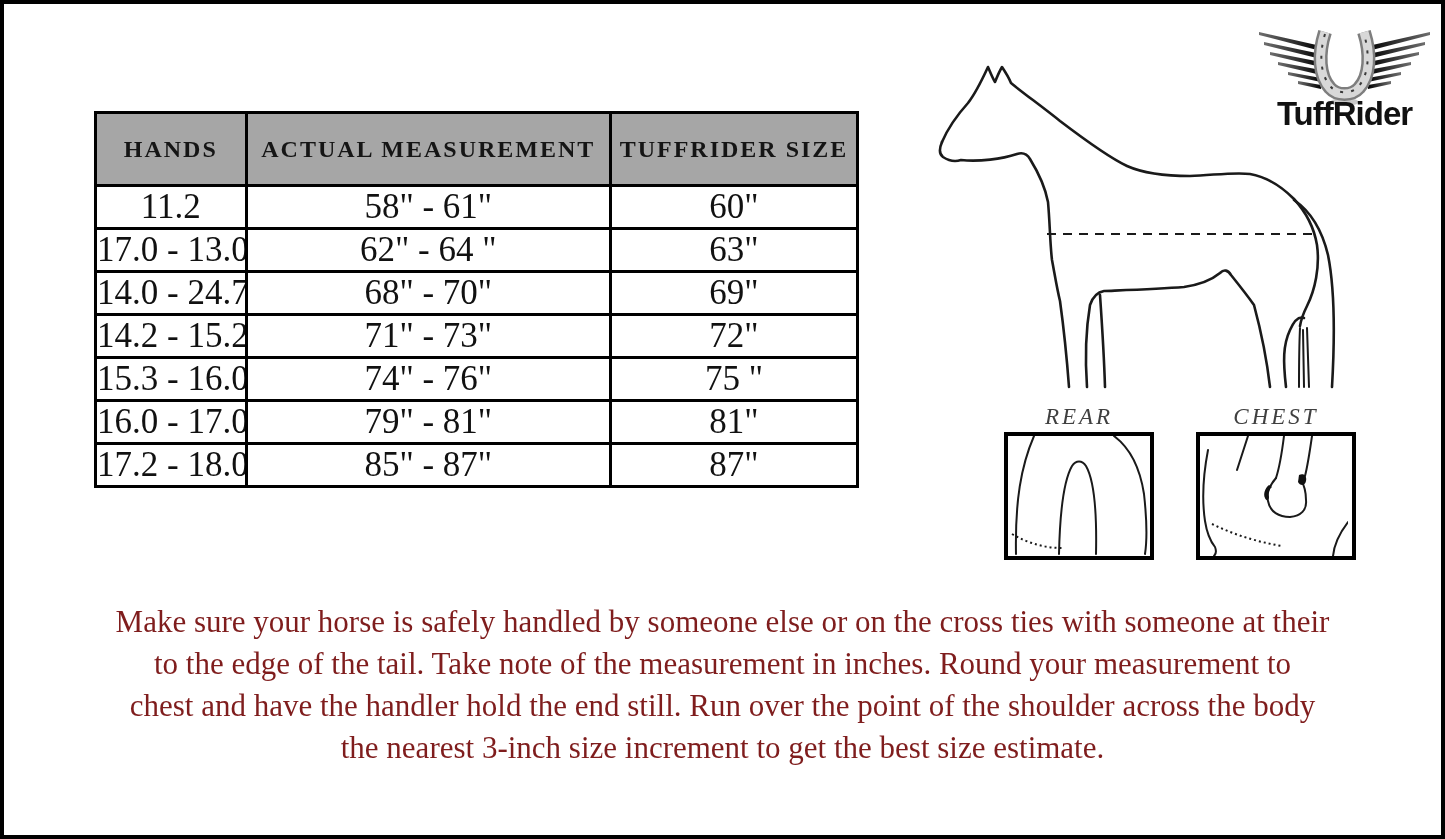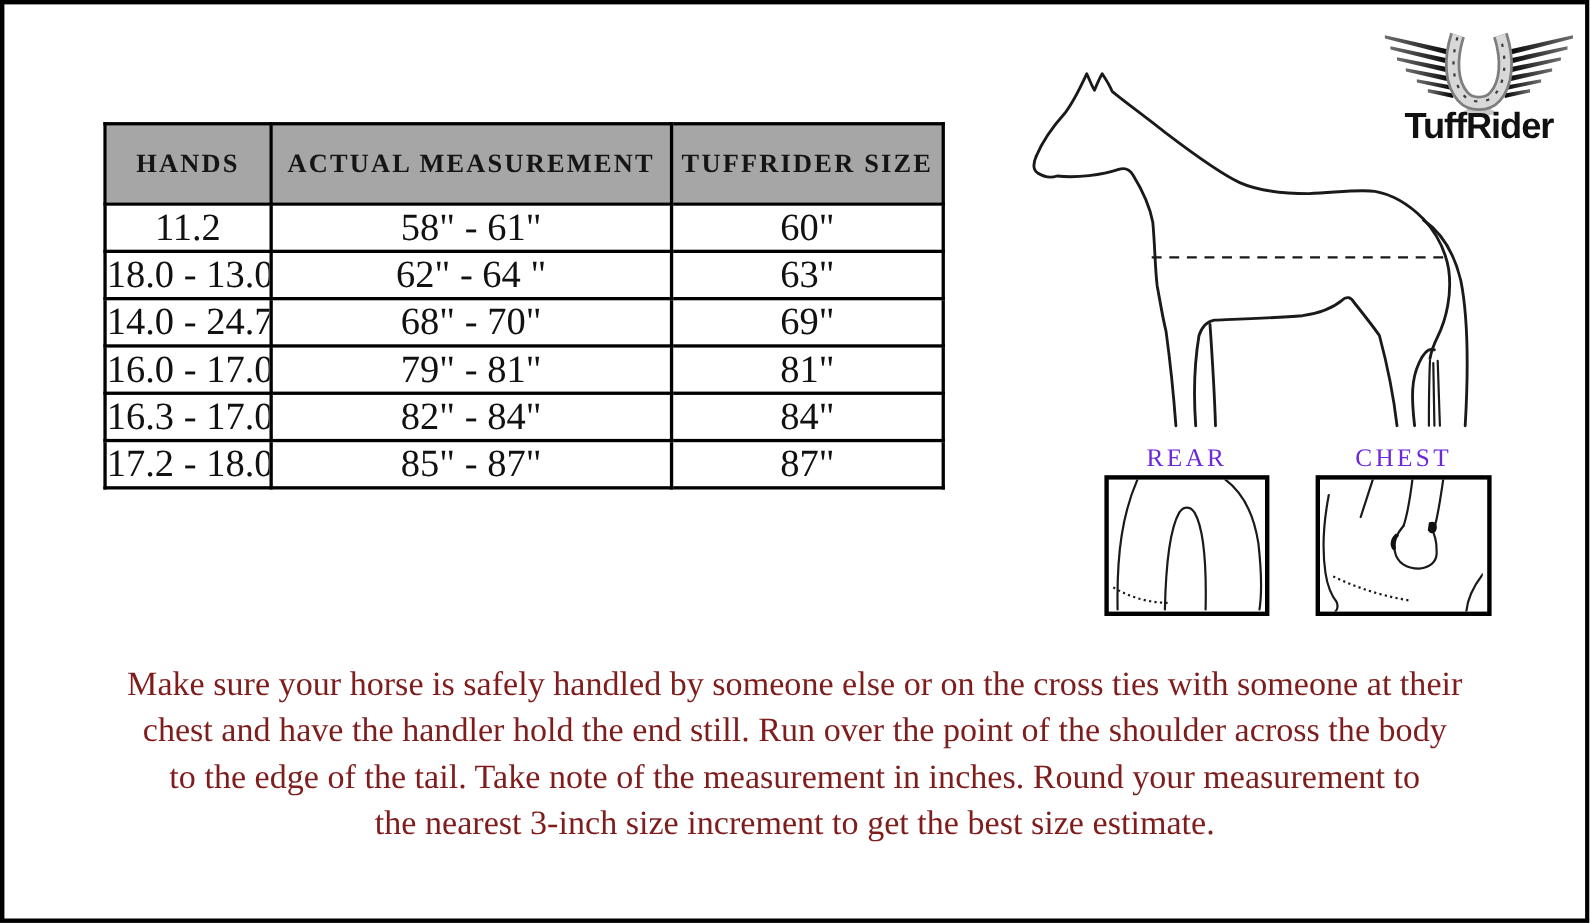--- a/index.html
+++ b/index.html
@@ -29,22 +29,22 @@
   #horse-svg{position:absolute;left:905px;top:55px;}
   .ink{fill:none;stroke:#1a1a1a;stroke-width:2.6;stroke-linecap:round;stroke-linejoin:round;}
   .ink-thin{fill:none;stroke:#1a1a1a;stroke-width:2;stroke-linecap:round;stroke-linejoin:round;}
   .dash{fill:none;stroke:#1a1a1a;stroke-width:2.2;stroke-dasharray:9 7;}
   .dots{fill:none;stroke:#1a1a1a;stroke-width:2;stroke-dasharray:2 3;}
   
   #logo{position:absolute;left:1253px;top:14px;width:175px;height:114px;}
   #logo text{font-family:"Liberation Sans", sans-serif;font-weight:bold;font-size:33px;fill:#111;letter-spacing:-1px;}
   
   .inset-label{
-    position:absolute;top:400px;height:26px;font-size:23px;
-    letter-spacing:3px;color:#6d28d9;text-align:center;
+    position:absolute;top:400px;height:26px;font-style:italic;font-size:23px;
+    letter-spacing:3px;color:#404040;text-align:center;
   }
   #rear-label{left:1000px;width:150px;}
   #chest-label{left:1192px;width:160px;}
   .inset-box{
     position:absolute;top:428px;height:128px;border:4px solid #000;
     box-sizing:border-box;background:#fff;
   }
   #rear-box{left:1000px;width:150px;}
   #chest-box{left:1192px;width:160px;}
   
@@ -71,38 +71,43 @@
         <th>TUFFRIDER SIZE</th>
       </tr>
     </thead>
     <tbody>
       <tr>
         <td>11.2</td>
         <td>58" - 61"</td>
         <td>60"</td>
       </tr>
       <tr>
-        <td>18.0 - 13.0</td>
+        <td>17.0 - 13.0</td>
         <td>62" - 64 "</td>
         <td>63"</td>
       </tr>
       <tr>
         <td>14.0 - 24.7</td>
         <td>68" - 70"</td>
         <td>69"</td>
       </tr>
       <tr>
+        <td>14.2 - 15.2</td>
+        <td>71" - 73"</td>
+        <td>72"</td>
+      </tr>
+      <tr>
+        <td>15.3 - 16.0</td>
+        <td>74" - 76"</td>
+        <td>75 "</td>
+      </tr>
+      <tr>
         <td>16.0 - 17.0</td>
         <td>79" - 81"</td>
         <td>81"</td>
-      </tr>
-      <tr>
-        <td>16.3 - 17.0</td>
-        <td>82" - 84"</td>
-        <td>84"</td>
       </tr>
       <tr>
         <td>17.2 - 18.0</td>
         <td>85" - 87"</td>
         <td>87"</td>
       </tr>
     </tbody>
   </table>
 
   <svg id="horse-svg" width="435" height="345" viewBox="905 55 435 345" aria-hidden="true">
@@ -178,18 +183,18 @@
       <path class="ink-thin" d="M 112,0 C 110,14 108,28 105,40"></path>
       <path class="ink-thin" d="M 76,42 C 70,49 66,57 68,65 C 70,76 79,81 90,81 C 101,80 107,74 106,64 C 106,56 104,49 101,44"></path>
       <path d="M 99,39 C 104,37 107,40 106,45 C 105,50 100,50 98,46 Z" fill="#111"></path>
       <path d="M 69,49 C 65,52 63,58 65,62 C 66,65 69,65 69,61 C 68,57 69,53 72,51 Z" fill="#111"></path>
       <path class="ink-thin" d="M 148,86 C 138,99 134,109 133,120"></path>
     </svg>
   </div>
 
   <div id="instructions">
     <div>Make sure your horse is safely handled by someone else or on the cross ties with someone at their</div>
+    <div>to the edge of the tail. Take note of the measurement in inches. Round your measurement to</div>
     <div>chest and have the handler hold the end still. Run over the point of the shoulder across the body</div>
-    <div>to the edge of the tail. Take note of the measurement in inches. Round your measurement to</div>
     <div>the nearest 3-inch size increment to get the best size estimate.</div>
   </div>
 
 </div>
 
 </body></html>

